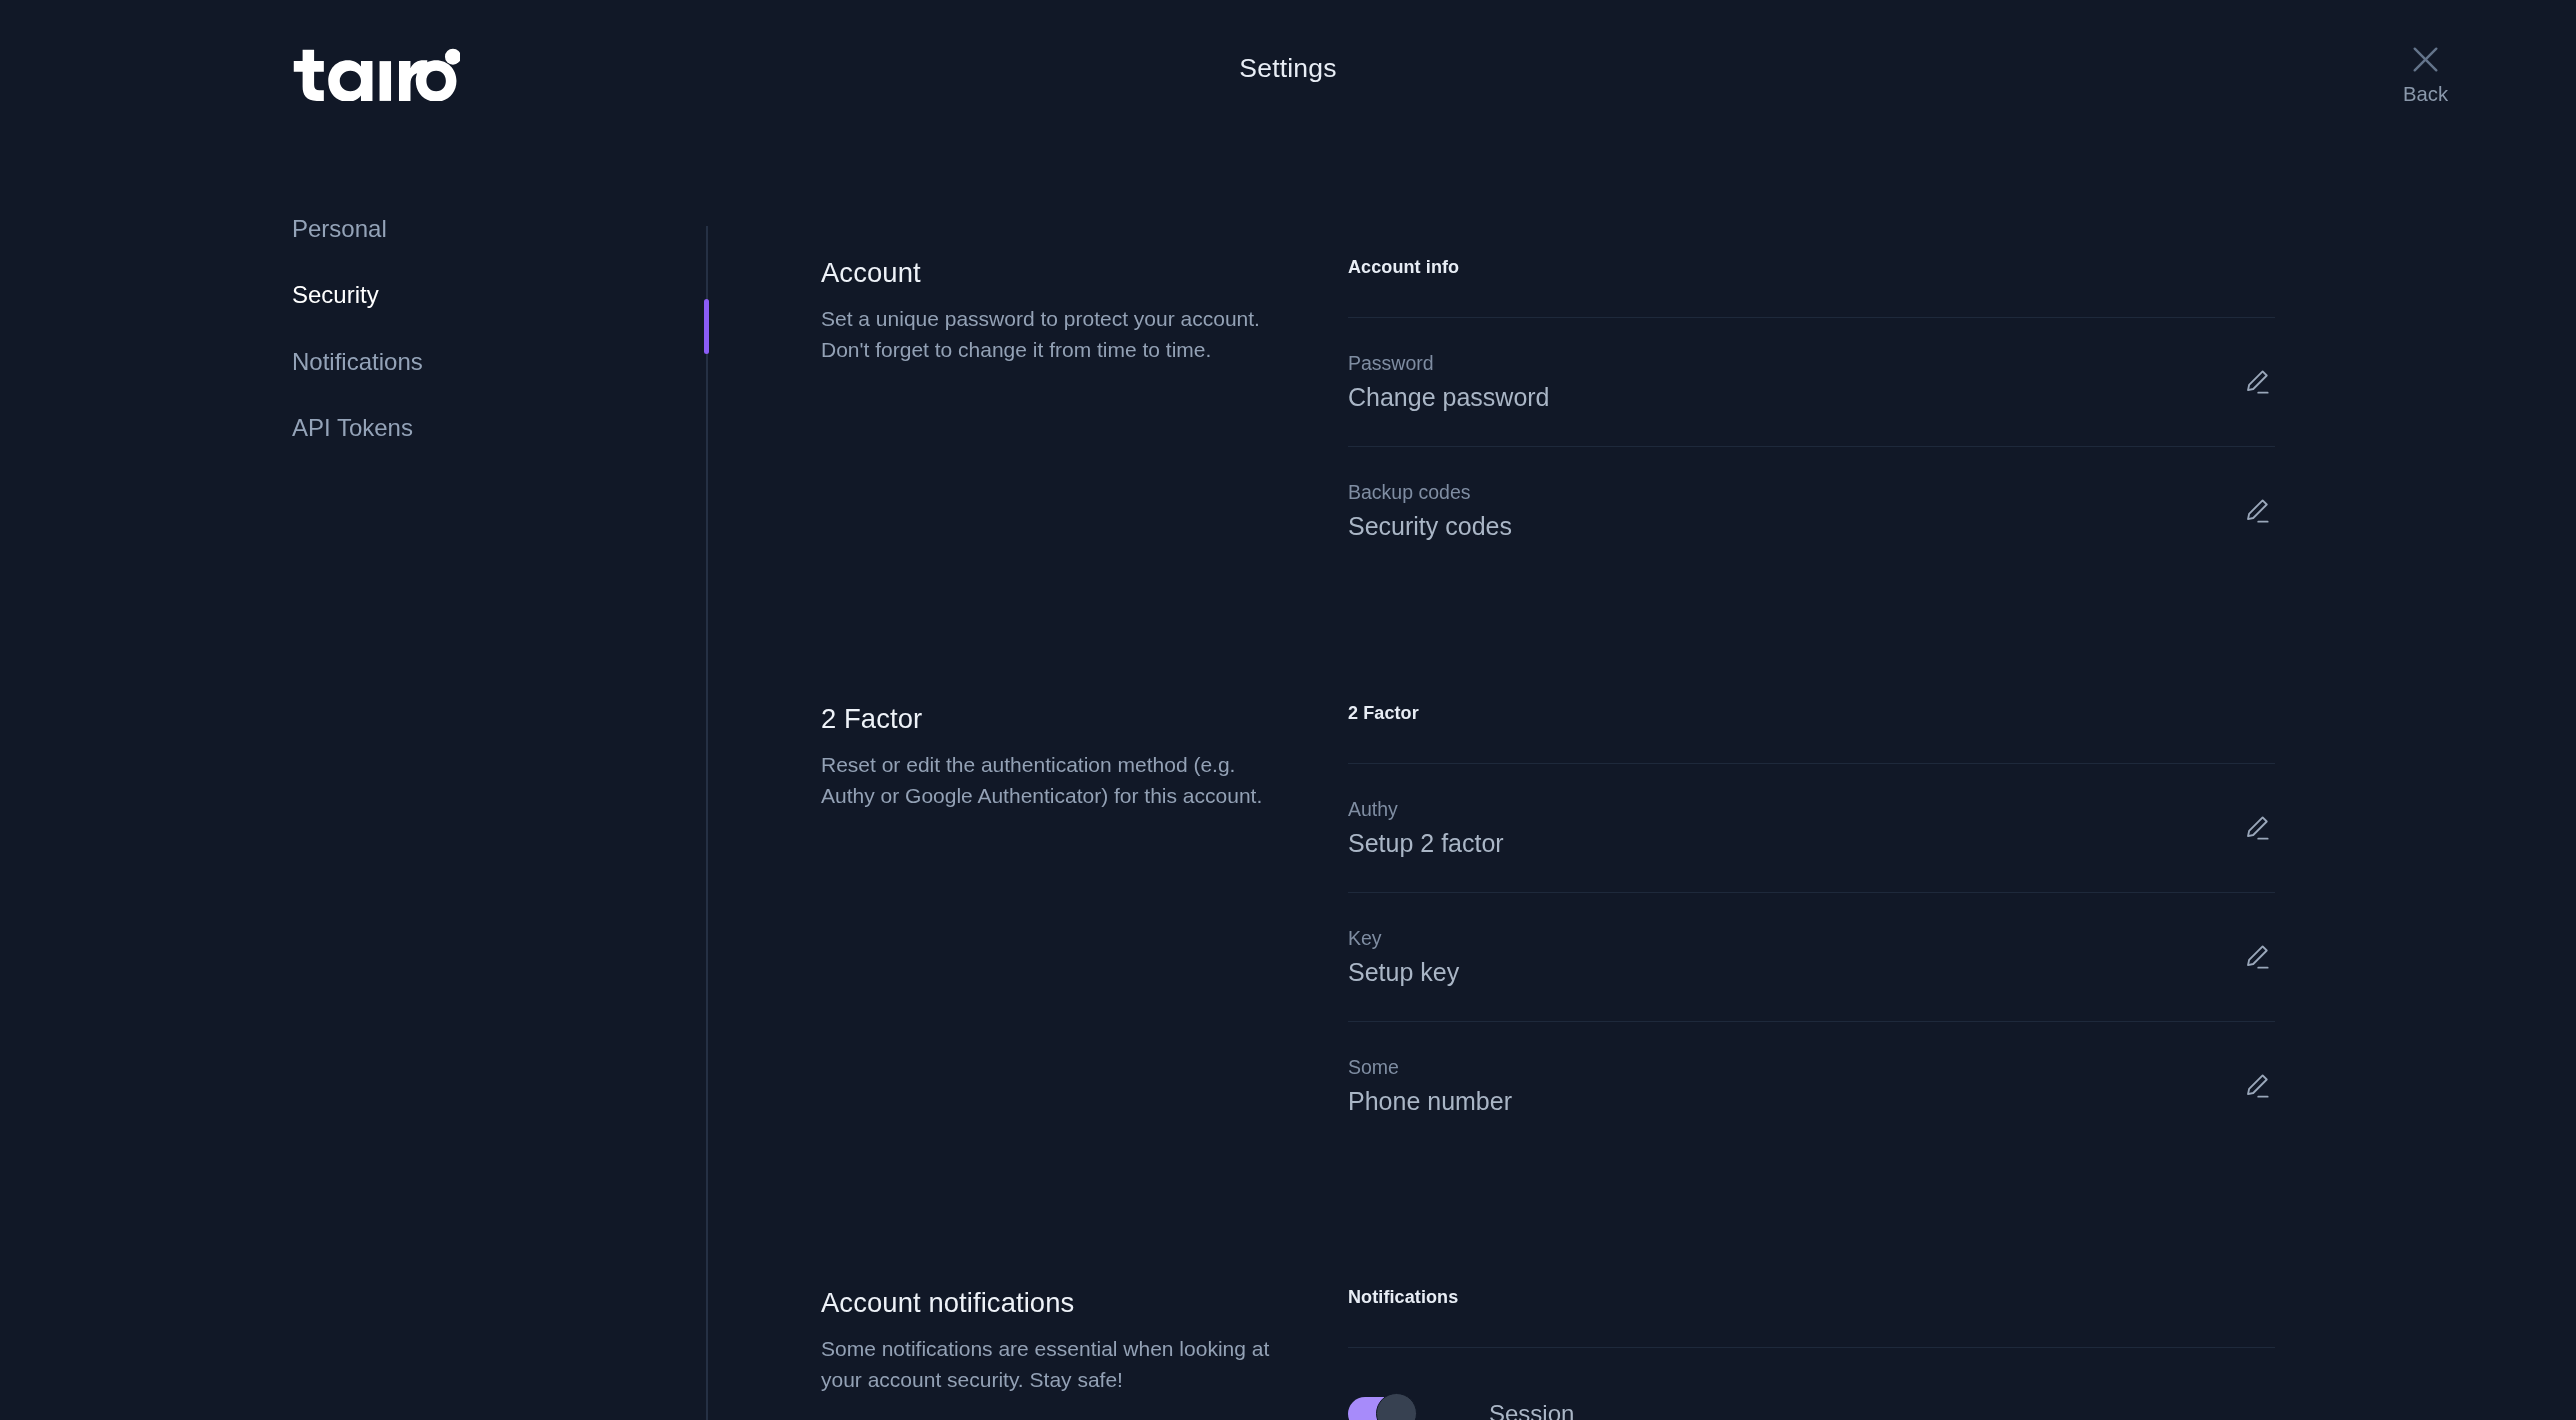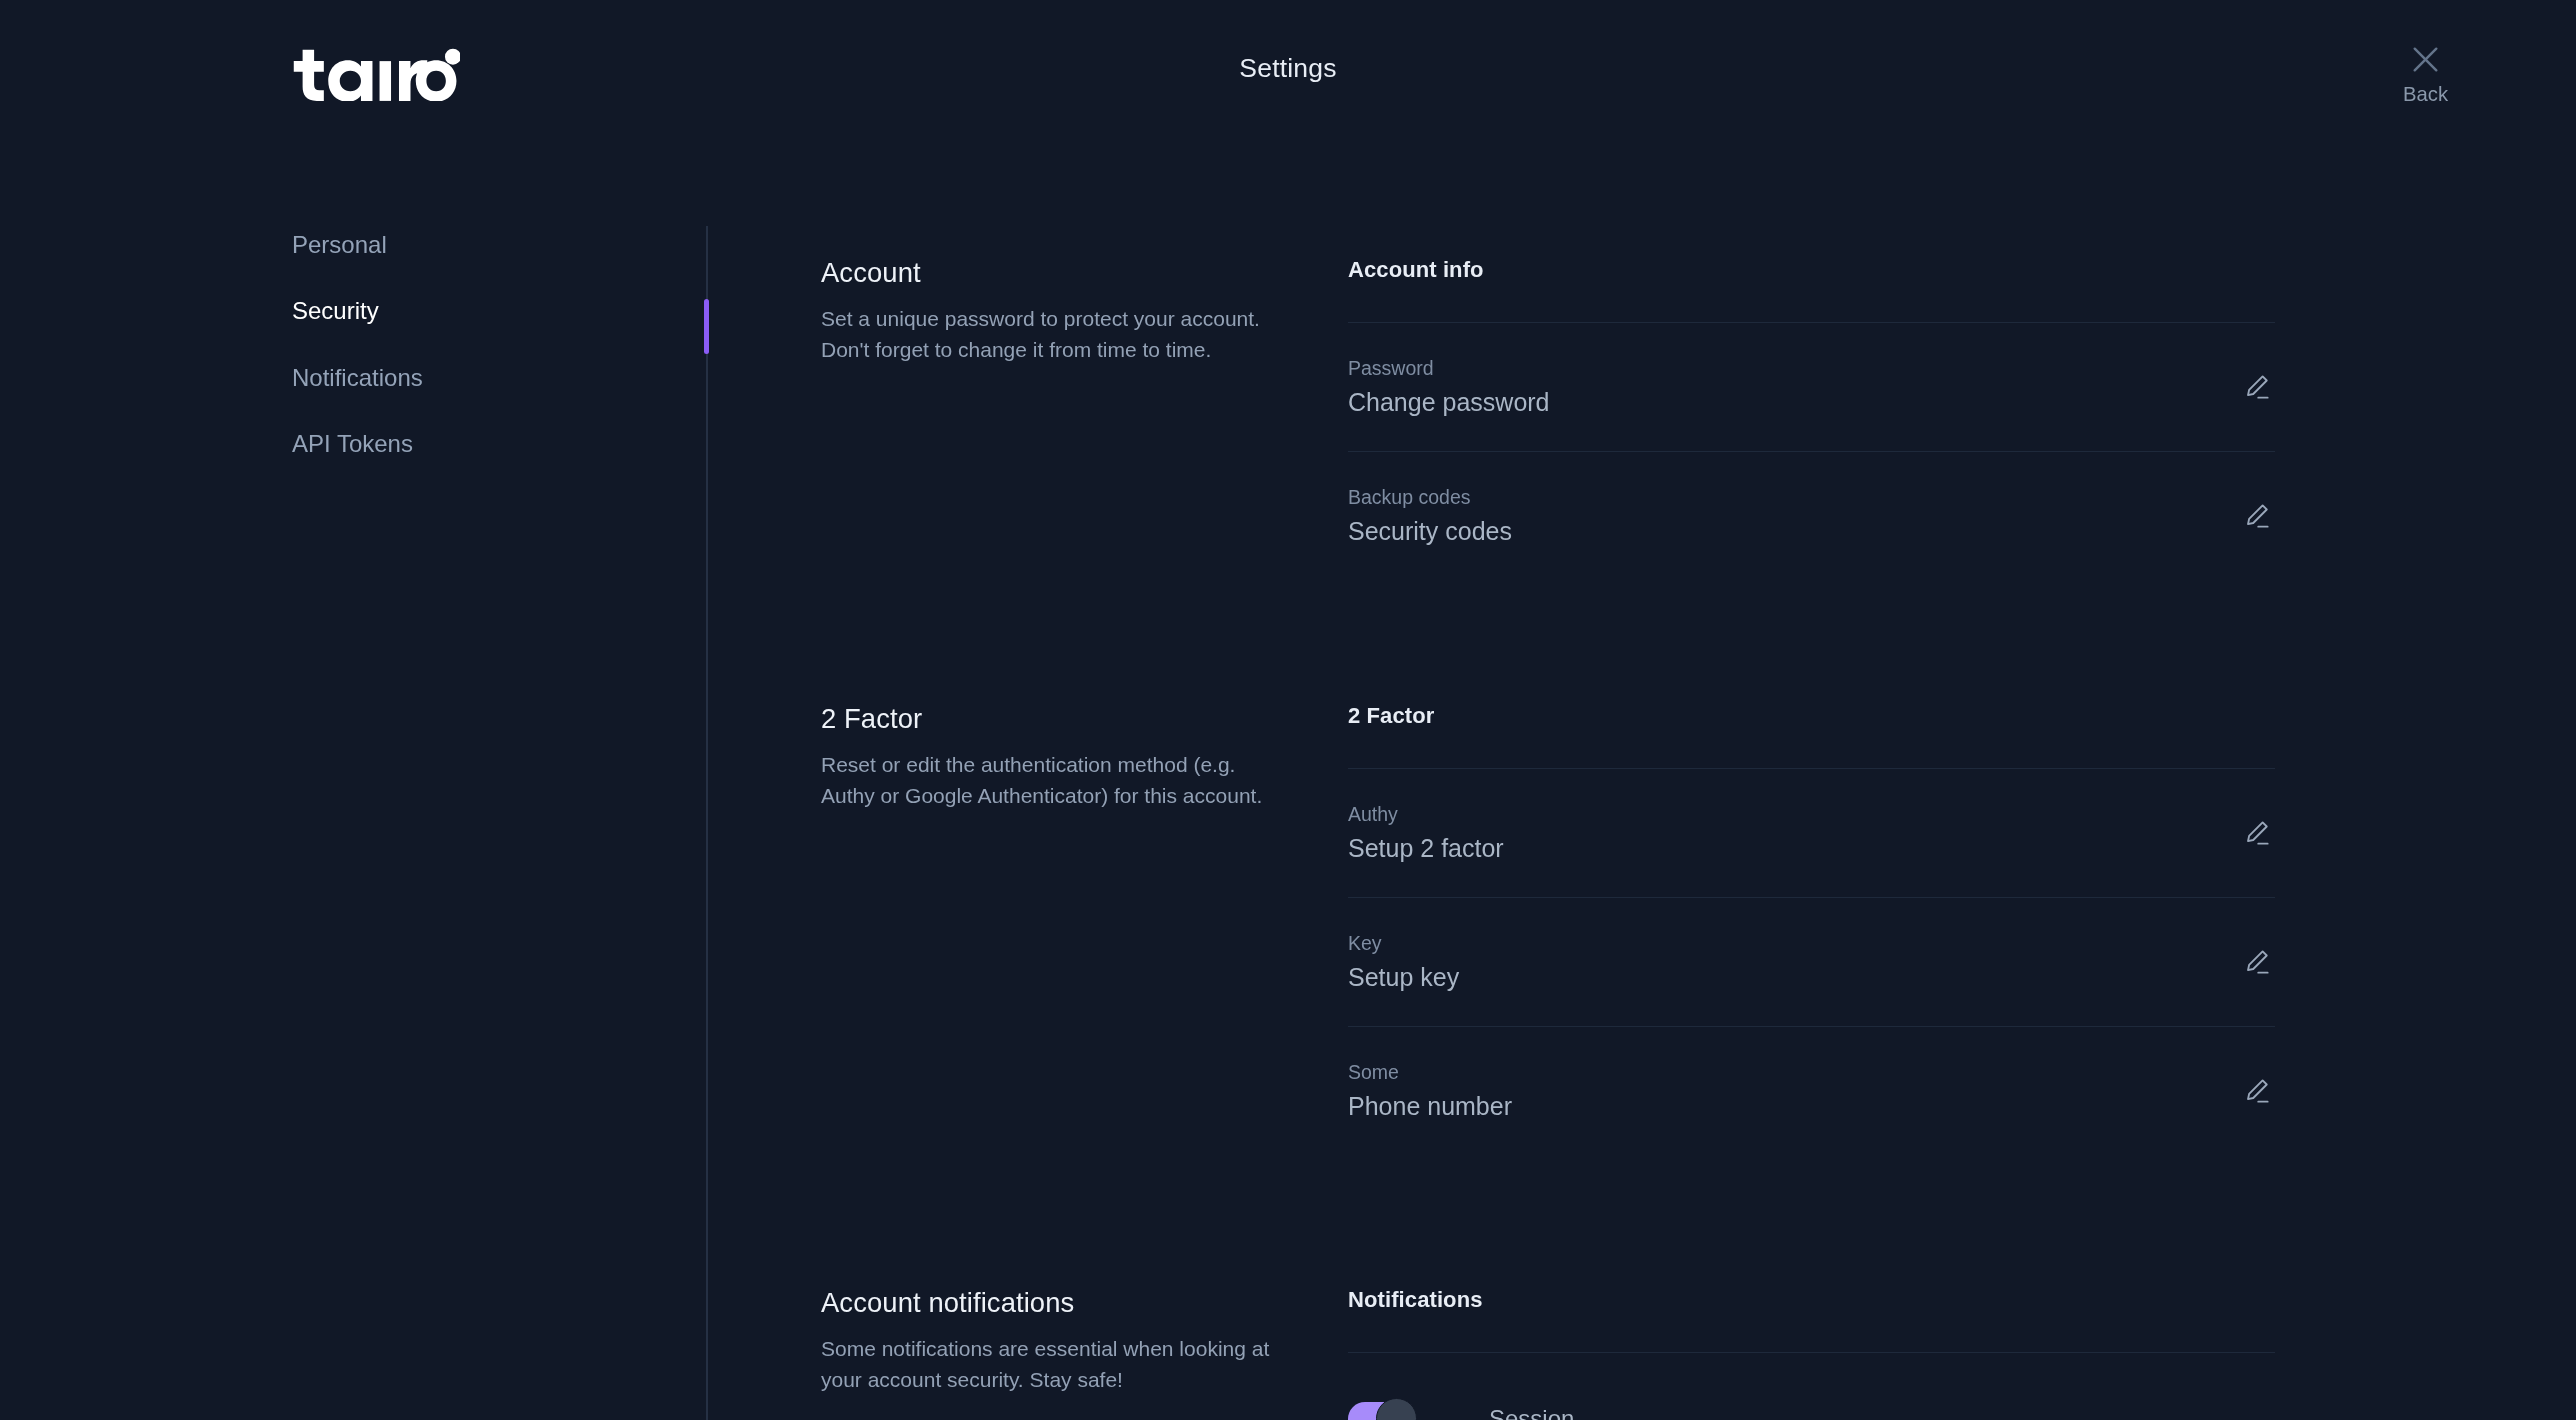--- a/index.html
+++ b/index.html
@@ -26,21 +26,21 @@
   }
   .back-btn {
     position:absolute; right:0; top:41px;
     width:301px; text-align:center;
     color:#64748b;
   }
   .back-btn .xwrap { display:flex; justify-content:center; }
   .back-label { margin-top:5.3px; font-size:20.3px; color:#8a98ab; }
 
   
-  .sidebar { position:absolute; left:292px; top:232px; width:372px; }
+  .sidebar { position:absolute; left:292px; top:216px; width:372px; }
   .nav-item {
     font-size:24px; color:#94a3b8; font-weight:400;
     margin-bottom:40px; line-height:1.1;
   }
   .nav-item.active { color:#ffffff; }
 
   .v-divider {
     position:absolute; left:706px; top:226px;
     width:1.8px; height:1195px; background:#253044;
   }
@@ -57,21 +57,21 @@
   .sec-title {
     font-size:27.4px; color:#eef2f8; font-weight:400; letter-spacing:0.1px;
     margin-bottom:15px;
   }
   .sec-body {
     font-size:21px; line-height:1.47; color:#93a1b5; font-weight:400;
   }
 
   .panel { position:absolute; left:527px; width:927px; }
   .panel-head {
-    font-size:22px; color:#e8edf5; font-weight:600;
+    font-size:18px; color:#e8edf5; font-weight:600;
     padding-bottom:39px; letter-spacing:0.1px;
   }
   .row {
     display:flex; align-items:center; justify-content:space-between;
     border-top:1.4px solid #1e293b;
     padding:32px 0 32px 0;
     min-height:129px;
     gap:31px;
   }
   .row-texts { display:flex; flex-direction:column; }

